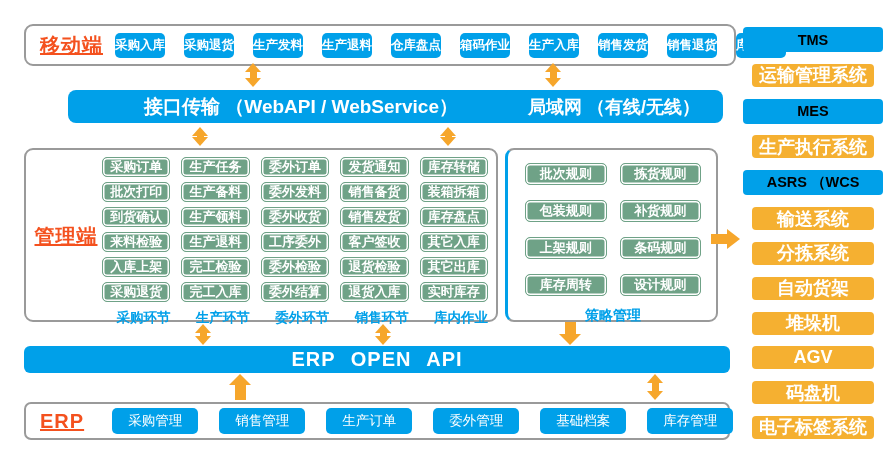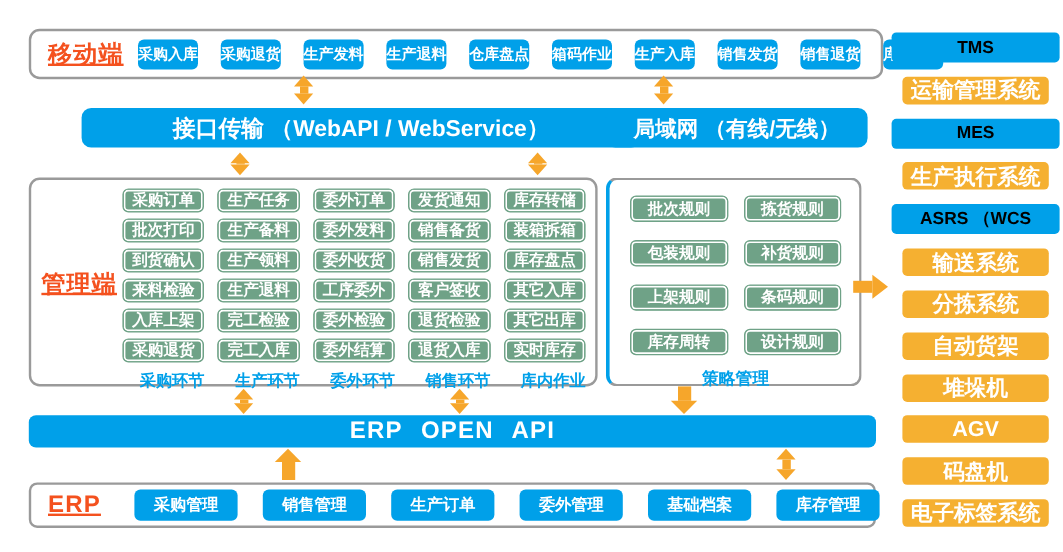--- a/index.html
+++ b/index.html
@@ -33,21 +33,21 @@
   #strategy-grid { display:grid; grid-template-columns:1fr 1fr; column-gap:13px; row-gap:15px; }
   #strategy-grid .green-chip { height:22px; line-height:20px; }
   #strategy-label { margin-top:11px; text-align:center; color:#00a0e9; font-size:14px; font-weight:bold; }
 
   
   #erp-api-bar { left:24px; top:346px; width:706px; height:27px; font-size:20px; border-radius:6px; word-spacing:9px; letter-spacing:1px; }
 
   
   #erp-panel { left:24px; top:402px; width:706px; height:38px; border-radius:7px; display:flex; align-items:center; padding:0 28px 0 14px; }
   #erp-buttons { display:flex; gap:21px; margin-left:28px; flex:1; align-items:center; }
-  .erp-chip { width:86px; flex:none; background:#00a0e9; color:#fff; font-size:13.5px; font-weight:bold; text-align:center; padding:4px 0; border-radius:5px; white-space:nowrap; }
+  .erp-chip { width:86px; flex:none; background:#00a0e9; color:#fff; font-size:13.5px; font-weight:normal; text-align:center; padding:4px 0; border-radius:5px; white-space:nowrap; }
   .erp-chip.push-right { margin-left:auto; }
 
   
   #right-col { position:absolute; left:743px; top:27px; width:140px; height:412px; display:flex; flex-direction:column; justify-content:space-between; align-items:center; }
   .rc-blue { width:140px; height:25px; background:#00a0e9; color:#000000; font-size:14.5px; font-weight:bold; display:flex; align-items:center; justify-content:center; border-radius:4px; white-space:nowrap; }
   .rc-orange { width:122px; height:23px; background:#f5b031; color:#fff; font-size:18px; font-weight:bold; display:flex; align-items:center; justify-content:center; border-radius:4px; white-space:nowrap; }
 
   
   .varrow { position:absolute; display:flex; flex-direction:column; align-items:center; }
   .varrow .t-up   { width:0; height:0; border-left:8px solid transparent; border-right:8px solid transparent; border-bottom:9px solid #f6a62b; }

